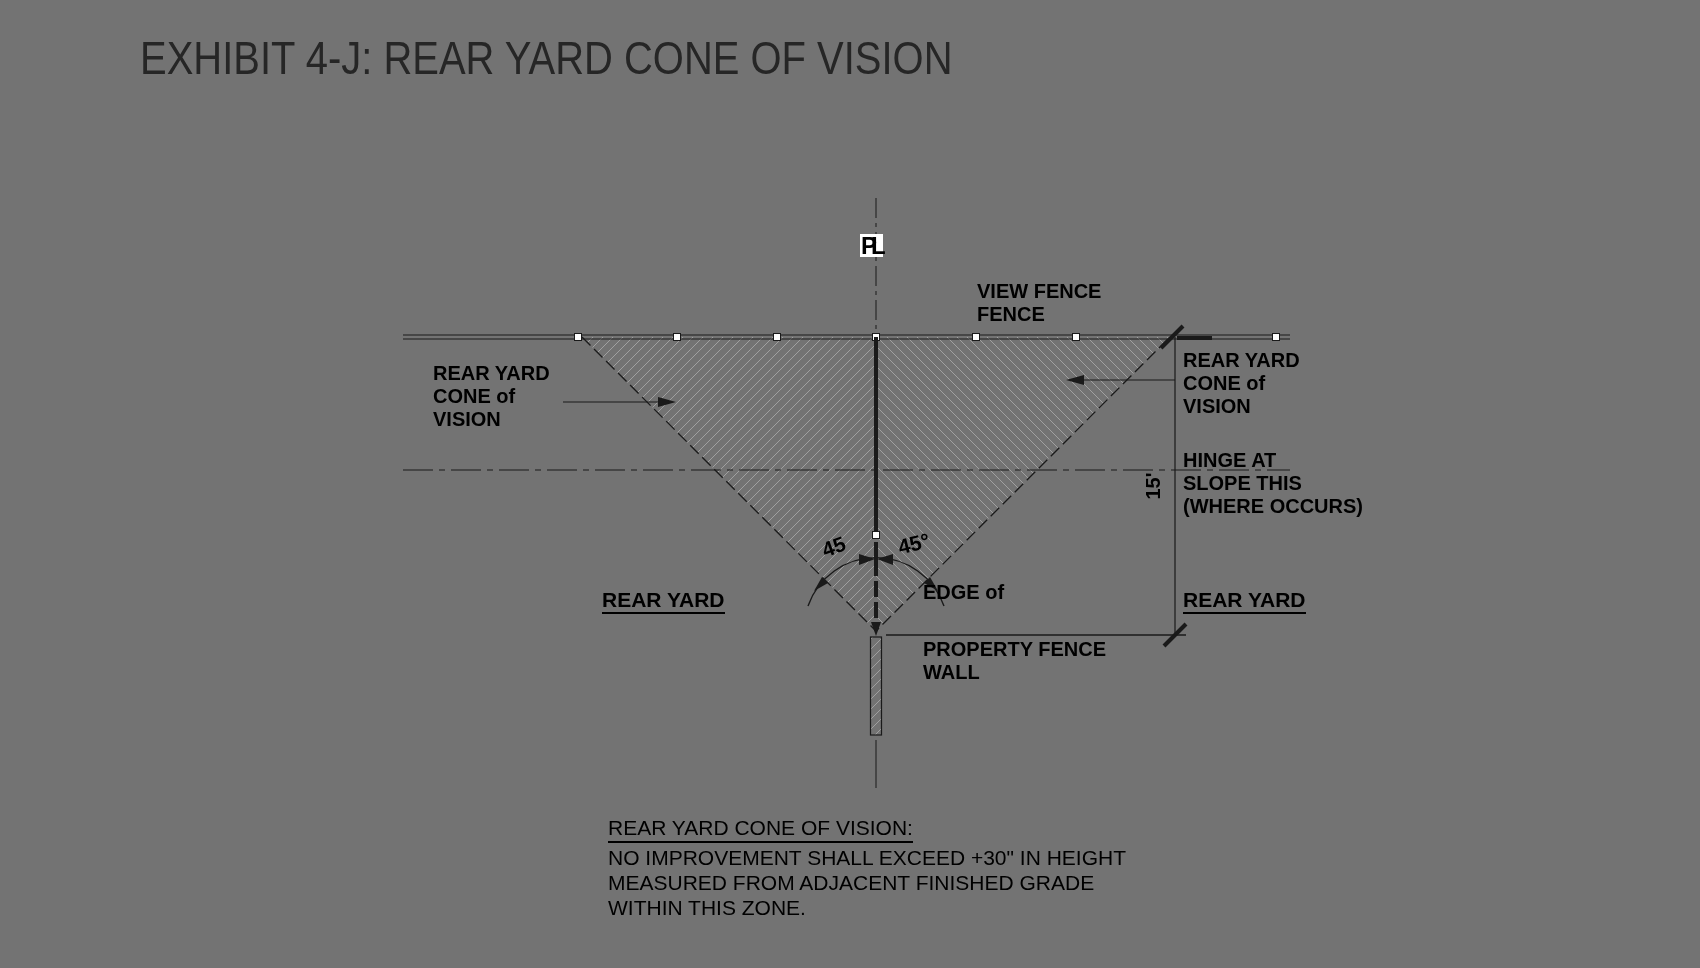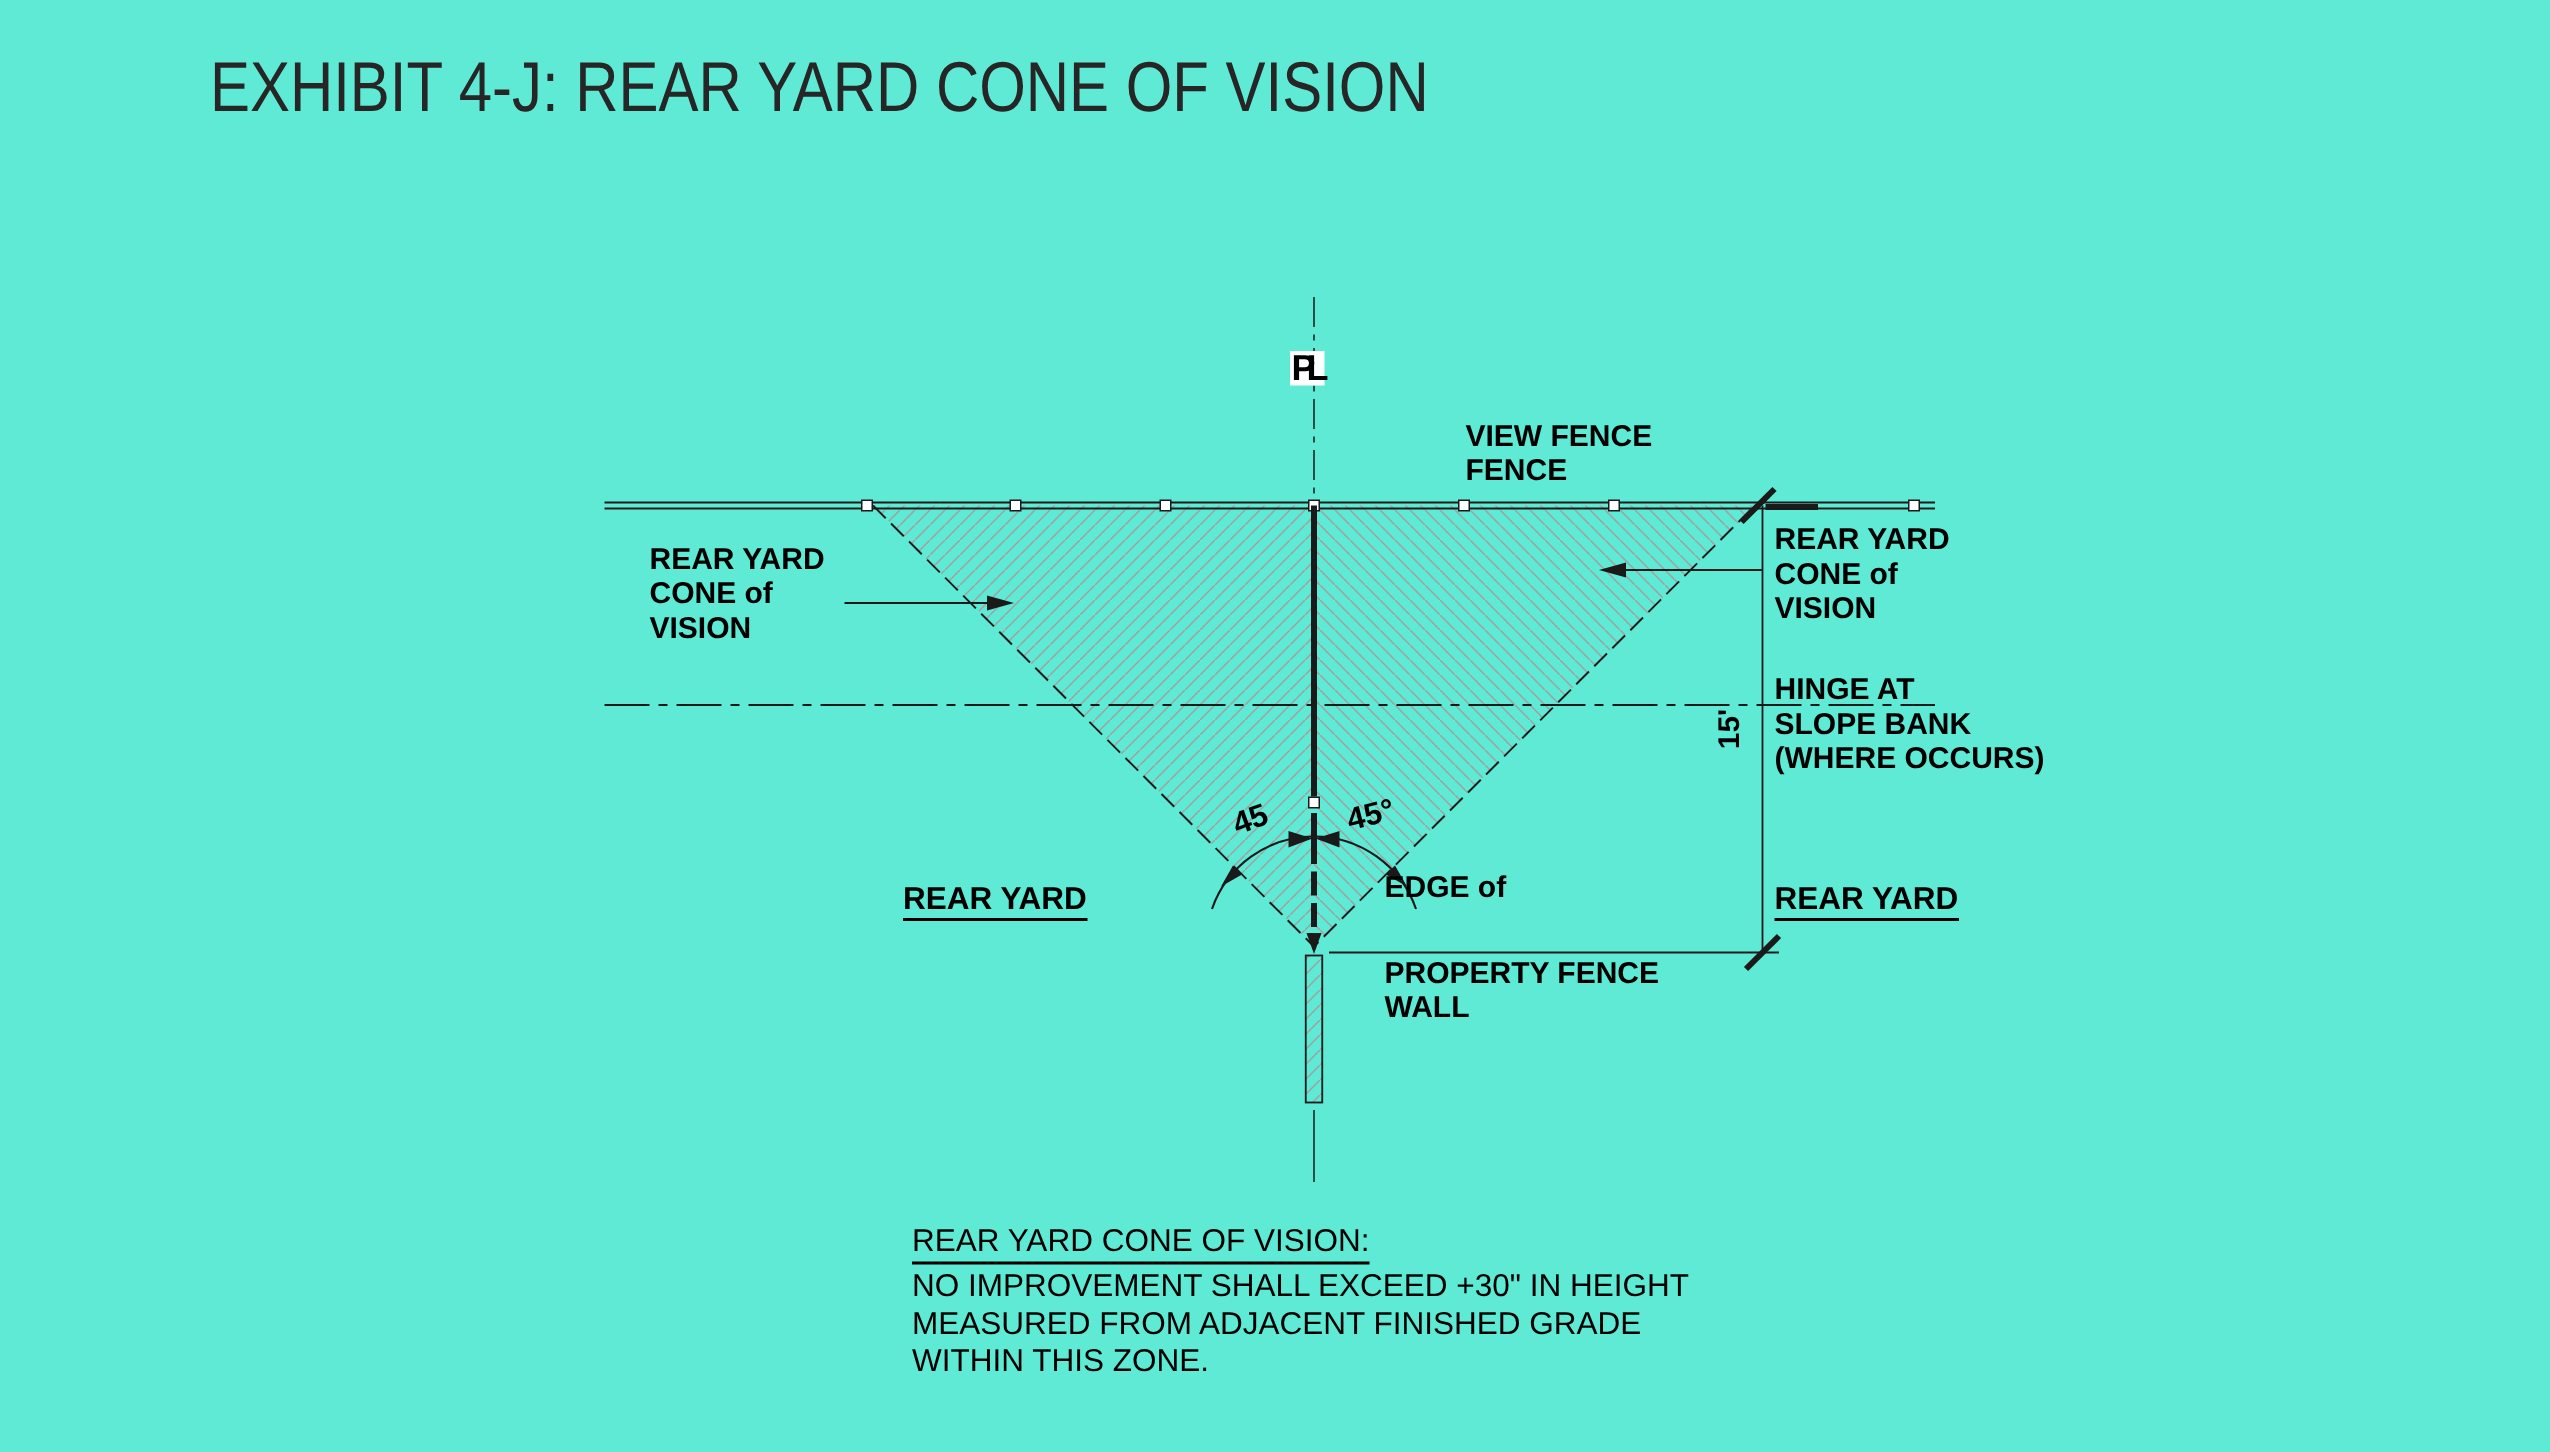--- a/index.html
+++ b/index.html
@@ -5,21 +5,21 @@
   :root{
     --line:#1a1a1a;
     --hatch:#a0a0a0;
     --text:#000000;
   }
   *{margin:0;padding:0;box-sizing:border-box;}
   html,body{background:#ffffff;}
   .page{
     position:relative;
     width:1700px;height:968px;
-    background:#5eead4;
+    background:#737373;
     overflow:hidden;
     font-family:"Liberation Sans",sans-serif;
     padding-left:37px;
   }
   .title{
     position:absolute;left:140px;top:30px;
     font-family:"Liberation Sans",sans-serif;
     font-size:47px;font-weight:400;color:#262626;
     transform:scaleX(0.85);transform-origin:left top;
     white-space:nowrap;letter-spacing:0px;
@@ -148,21 +148,21 @@
   </div>
 
   <div class="lbl" style="left:1183px;top:349px;">
     <div>REAR YARD</div>
     <div>CONE of</div>
     <div>VISION</div>
   </div>
 
   <div class="lbl" style="left:1183px;top:449px;">
     <div>HINGE AT</div>
-    <div>SLOPE BANK</div>
+    <div>SLOPE THIS</div>
     <div>(WHERE OCCURS)</div>
   </div>
 
   <div class="lbl rot90" style="left:1135px;top:473px;">15'</div>
 
   <div class="lbl ang ang-l" style="left:822px;top:535px;">45</div>
   <div class="lbl ang ang-r" style="left:898px;top:532px;">45°</div>
 
   <div class="lbl ry underline" style="left:602px;top:588px;">REAR YARD</div>
   <div class="lbl ry underline" style="left:1183px;top:588px;">REAR YARD</div>

